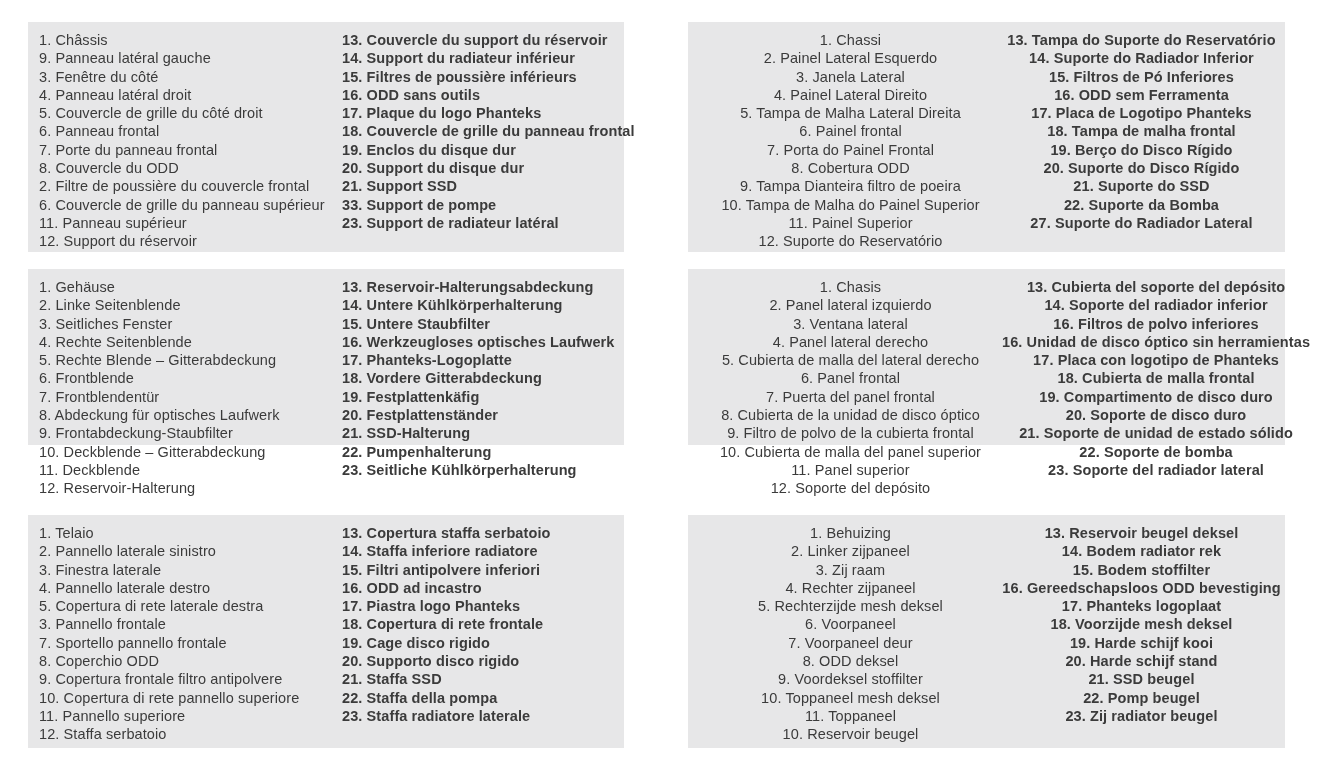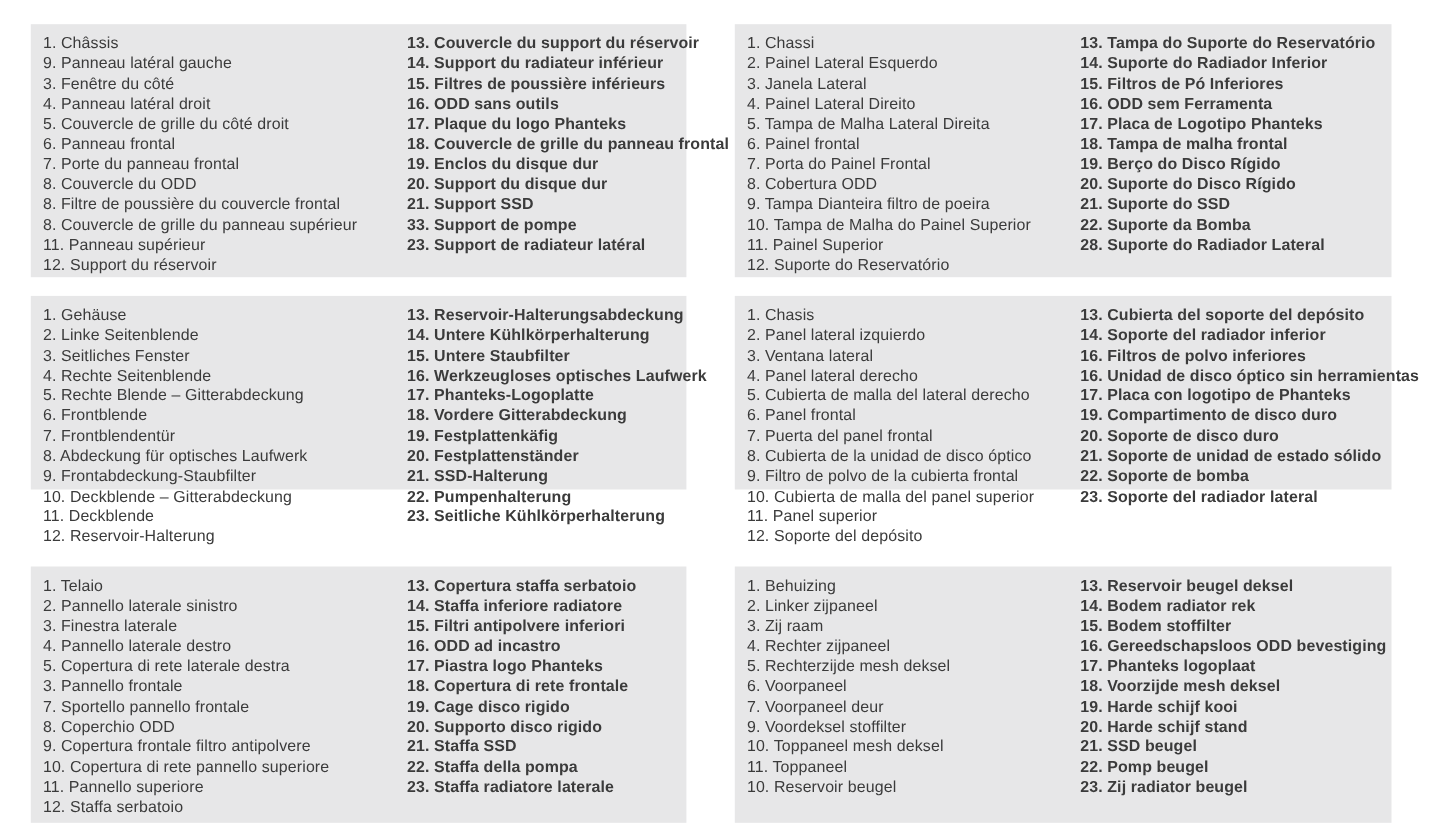--- a/index.html
+++ b/index.html
@@ -10,22 +10,22 @@
     overflow: hidden;
   }
   .page { position: relative; width: 1318px; height: 758px; background: #ffffff; }
   .panel {
     position: absolute;
     background: #e7e7e8;
     display: flex;
     align-items: flex-start;
     padding: 9px 4px 0 11px;
   }
-  .panel-left  { left: 28px;  width: 596px; gap: 28px; }
-  .panel-right { left: 668px; width: 597px; }
+  .panel-left  { left: 28px;  width: 596px; }
+  .panel-right { left: 688px; width: 597px; text-align: center; }
   .row-1 { top: 22px;  height: 230px; }
   .row-2 { top: 269px; height: 176px; }
   .row-3 { top: 515px; height: 233px; }
   .col { display: flex; flex-direction: column; }
   .col-a { width: 303px; flex: none; }
   .col-b { flex: 1; font-weight: bold; }
   .part-item {
     font-size: 14.5px;
     line-height: 18.3px;
     color: #3b3b3b;
@@ -41,22 +41,22 @@
   <section class="panel panel-left row-1">
     <div class="col col-a">
         <div class="part-item">1. Châssis</div>
         <div class="part-item">9. Panneau latéral gauche</div>
         <div class="part-item">3. Fenêtre du côté</div>
         <div class="part-item">4. Panneau latéral droit</div>
         <div class="part-item">5. Couvercle de grille du côté droit</div>
         <div class="part-item">6. Panneau frontal</div>
         <div class="part-item">7. Porte du panneau frontal</div>
         <div class="part-item">8. Couvercle du ODD</div>
-        <div class="part-item">8. Filtre de poussière du couvercle frontal</div>
-        <div class="part-item">8. Couvercle de grille du panneau supérieur</div>
+        <div class="part-item">2. Filtre de poussière du couvercle frontal</div>
+        <div class="part-item">6. Couvercle de grille du panneau supérieur</div>
         <div class="part-item">11. Panneau supérieur</div>
         <div class="part-item">12. Support du réservoir</div>
       </div>
     <div class="col col-b">
         <div class="part-item">13. Couvercle du support du réservoir</div>
         <div class="part-item">14. Support du radiateur inférieur</div>
         <div class="part-item">15. Filtres de poussière inférieurs</div>
         <div class="part-item">16. ODD sans outils</div>
         <div class="part-item">17. Plaque du logo Phanteks</div>
         <div class="part-item">18. Couvercle de grille du panneau frontal</div>
@@ -87,21 +87,21 @@
         <div class="part-item">13. Tampa do Suporte do Reservatório</div>
         <div class="part-item">14. Suporte do Radiador Inferior</div>
         <div class="part-item">15. Filtros de Pó Inferiores</div>
         <div class="part-item">16. ODD sem Ferramenta</div>
         <div class="part-item">17. Placa de Logotipo Phanteks</div>
         <div class="part-item">18. Tampa de malha frontal</div>
         <div class="part-item">19. Berço do Disco Rígido</div>
         <div class="part-item">20. Suporte do Disco Rígido</div>
         <div class="part-item">21. Suporte do SSD</div>
         <div class="part-item">22. Suporte da Bomba</div>
-        <div class="part-item">28. Suporte do Radiador Lateral</div>
+        <div class="part-item">27. Suporte do Radiador Lateral</div>
       </div>
   </section>
 
   <section class="panel panel-left row-2">
     <div class="col col-a">
         <div class="part-item">1. Gehäuse</div>
         <div class="part-item">2. Linke Seitenblende</div>
         <div class="part-item">3. Seitliches Fenster</div>
         <div class="part-item">4. Rechte Seitenblende</div>
         <div class="part-item">5. Rechte Blende – Gitterabdeckung</div>
@@ -142,20 +142,21 @@
         <div class="part-item">10. Cubierta de malla del panel superior</div>
         <div class="part-item">11. Panel superior</div>
         <div class="part-item">12. Soporte del depósito</div>
       </div>
     <div class="col col-b">
         <div class="part-item">13. Cubierta del soporte del depósito</div>
         <div class="part-item">14. Soporte del radiador inferior</div>
         <div class="part-item">16. Filtros de polvo inferiores</div>
         <div class="part-item">16. Unidad de disco óptico sin herramientas</div>
         <div class="part-item">17. Placa con logotipo de Phanteks</div>
+        <div class="part-item">18. Cubierta de malla frontal</div>
         <div class="part-item">19. Compartimento de disco duro</div>
         <div class="part-item">20. Soporte de disco duro</div>
         <div class="part-item">21. Soporte de unidad de estado sólido</div>
         <div class="part-item">22. Soporte de bomba</div>
         <div class="part-item">23. Soporte del radiador lateral</div>
       </div>
   </section>
 
   <section class="panel panel-left row-3">
     <div class="col col-a">
@@ -189,20 +190,21 @@
 
   <section class="panel panel-right row-3">
     <div class="col col-a">
         <div class="part-item">1. Behuizing</div>
         <div class="part-item">2. Linker zijpaneel</div>
         <div class="part-item">3. Zij raam</div>
         <div class="part-item">4. Rechter zijpaneel</div>
         <div class="part-item">5. Rechterzijde mesh deksel</div>
         <div class="part-item">6. Voorpaneel</div>
         <div class="part-item">7. Voorpaneel deur</div>
+        <div class="part-item">8. ODD deksel</div>
         <div class="part-item">9. Voordeksel stoffilter</div>
         <div class="part-item">10. Toppaneel mesh deksel</div>
         <div class="part-item">11. Toppaneel</div>
         <div class="part-item">10. Reservoir beugel</div>
       </div>
     <div class="col col-b">
         <div class="part-item">13. Reservoir beugel deksel</div>
         <div class="part-item">14. Bodem radiator rek</div>
         <div class="part-item">15. Bodem stoffilter</div>
         <div class="part-item">16. Gereedschapsloos ODD bevestiging</div>

